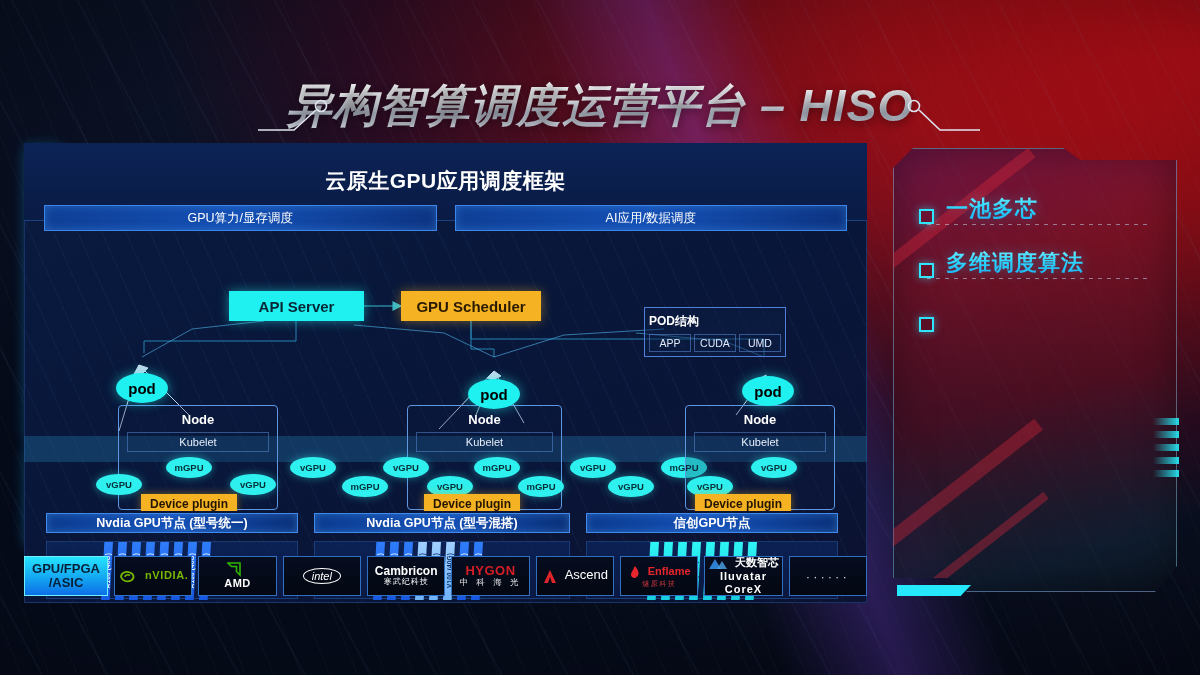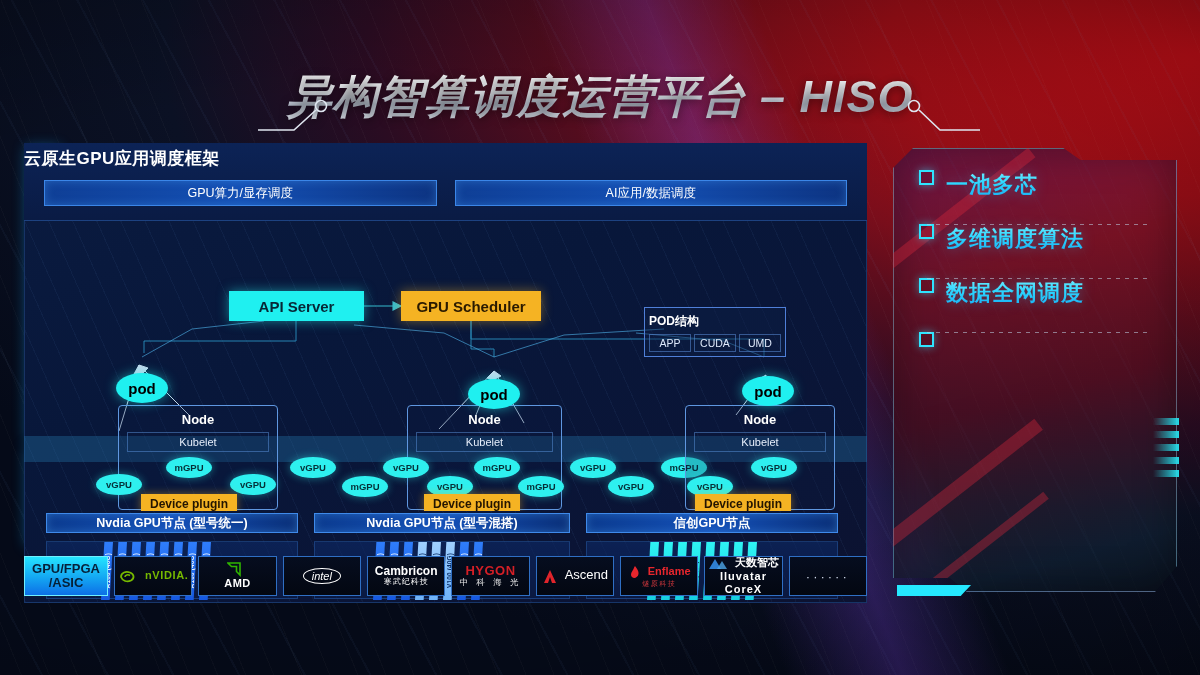--- a/index.html
+++ b/index.html
@@ -29,21 +29,21 @@
     opacity:.7;
   }
   .bg-violet {
     position:absolute; right:8%; top:-10%; width:52%; height:120%;
     background:linear-gradient(72deg, rgba(120,60,220,0) 35%, rgba(130,70,235,.30) 48%, rgba(120,60,220,0) 60%);
     transform:rotate(-3deg);
   }
   .bg-vign { position:absolute; inset:0; background:radial-gradient(130% 100% at 30% 55%, rgba(0,0,0,0) 40%, rgba(0,0,0,.55) 100%); }
 
   
-  .header { position:absolute; left:0; top:58px; width:1200px; height:78px; display:flex; align-items:center; justify-content:center; }
+  .header { position:absolute; left:0; top:58px; width:1200px; height:78px; display:flex; align-items:flex-end; justify-content:center; }
   .title {
     font-size:45px; font-weight:bold; letter-spacing:1px; white-space:nowrap;
     background:linear-gradient(180deg,#ffffff 0%,#f2f5fa 40%,#b9c2d0 62%,#e9edf4 100%);
     -webkit-background-clip:text; background-clip:text; color:transparent;
     text-shadow:0 2px 10px rgba(0,0,0,.45);
     font-style:italic;
   }
   .deco { position:absolute; top:96px; }
   .deco svg { display:block; overflow:visible; }
 
@@ -68,21 +68,21 @@
     display:flex; align-items:center; justify-content:center;
     writing-mode:vertical-rl; letter-spacing:2px;
     box-shadow:0 0 14px rgba(24,170,255,.45);
   }
   #vlabel-framework { top:147px; height:294px; }
   #vlabel-resource  { top:446px; height:99px; }
 
   
   .band1 { position:absolute; left:0; top:0; width:843px; height:78px;
            background:linear-gradient(180deg,#0c2356 0%,#0a1b44 100%); border-bottom:1px solid rgba(70,140,230,.3); }
-  .band1-title { color:#fff; font-weight:bold; font-size:17px; padding-top:4px; letter-spacing:.5px; }
+  .band1-title { text-align:center; color:#fff; font-weight:bold; font-size:21px; padding-top:24px; letter-spacing:.5px; }
   .band1-row { display:flex; gap:18px; padding:10px 20px 0 20px; }
   .pill {
     flex:1; height:26px; display:flex; align-items:center; justify-content:center;
     color:#fff; font-size:12.5px; font-weight:normal;
     background:linear-gradient(90deg,#0f3f96 0%,#1450b4 50%,#0d3482 100%);
     border:1px solid #3b86e8; box-shadow:inset 0 0 10px rgba(80,170,255,.35);
   }
 
   
   .band2 { position:absolute; left:0; top:78px; width:843px; height:290px; overflow:hidden; }
@@ -195,21 +195,21 @@
   }
   .rpanel-streak { position:absolute; inset:0; overflow:hidden;
     clip-path:polygon(0 20px, 20px 0, 60% 0, 66% 12px, 100% 12px, 100% calc(100% - 26px), calc(100% - 22px) 100%, 26% 100%, 20% calc(100% - 14px), 0 calc(100% - 14px)); }
   .rpanel-streak i { position:absolute; background:rgba(225,40,60,.35); transform:rotate(-38deg); }
   .rp-accent { position:absolute; left:4px; bottom:-4px; width:74px; height:11px; background:#25e8ff;
                clip-path:polygon(0 0,100% 0,86% 100%,0 100%); box-shadow:0 0 12px rgba(35,230,255,.7); }
   .rp-ticks { position:absolute; right:-2px; top:270px; width:26px; height:86px; }
   .rp-ticks i { display:block; height:7px; margin-bottom:6px; background:linear-gradient(90deg,rgba(40,220,235,0),#27dbe8); }
 
   .features { position:absolute; left:26px; top:22px; right:18px; }
-  .feature { display:flex; align-items:flex-start; height:54px; position:relative;font-family:Liberation Mono, monospace; }
+  .feature { display:flex; align-items:flex-end; height:54px; position:relative;font-family:Liberation Mono, monospace; }
   .feature + .feature::before {
     content:""; position:absolute; left:8px; right:10px; top:0; height:1px;
     background:repeating-linear-gradient(90deg, rgba(190,210,230,.55) 0 4px, rgba(0,0,0,0) 4px 9px);
   }
   .fbox { width:15px; height:15px; border:2.4px solid #2fe4ff; margin-right:12px; flex:0 0 auto;
           box-shadow:0 0 8px rgba(45,225,255,.55); }
   .flabel {
     font-size:22px; font-weight:bold; letter-spacing:1px;
     background:linear-gradient(180deg,#7df4ff 0%,#2fd8ff 45%,#16a8f2 100%);
     -webkit-background-clip:text; background-clip:text; color:transparent;
@@ -536,20 +536,16 @@
         <div class="feature">
           <span class="fbox"></span>
           <span class="flabel">一池多芯</span>
         </div>
         <div class="feature">
           <span class="fbox"></span>
           <span class="flabel">多维调度算法</span>
         </div>
         <div class="feature">
           <span class="fbox"></span>
-          <span class="flabel">数据全网调度</span>
-        </div>
-        <div class="feature">
-          <span class="fbox"></span>
         </div>
       </div>
   </div>
 </div>
 
 </body></html>

